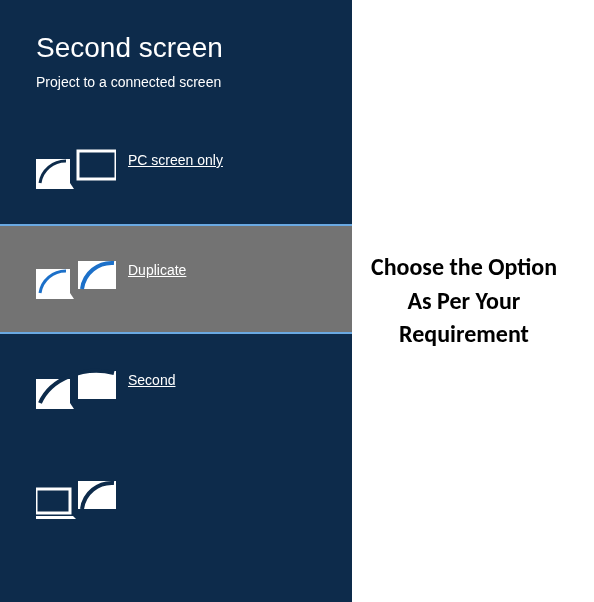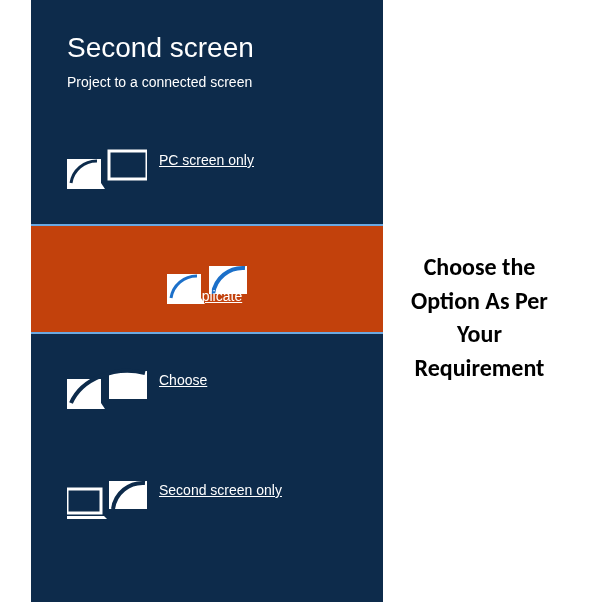--- a/index.html
+++ b/index.html
@@ -10,45 +10,43 @@
     background: #ffffff;
     display: flex;
     overflow: hidden;
   }
   .panel {
     width: 352px;
     height: 100%;
     background: #0d2b4b;
     color: #ffffff;
     padding-top: 32px;
-    margin-left: 31px;
   }
   .panel-title {
     font-size: 28px;
     font-weight: 300;
     padding: 0 36px 10px 36px;
   }
   .panel-subtitle {
     font-size: 14px;
     font-weight: 400;
     padding: 0 25px 24px 36px;
   }
   .option {
     display: flex;
     align-items: center;
     height: 110px;
     padding: 0 36px;
     cursor: pointer;
     text-decoration: underline;
   }
   .option.selected {
-    background: #c2410c;
+    background: #737373;
     border-top: 2px solid #6aa9e2;
     border-bottom: 2px solid #6aa9e2;
-    flex-direction: column;
   }
   .option-icon {
     width: 80px;
     flex: 0 0 80px;
     display: flex;
     align-items: flex-end;
     justify-content: flex-start;
   }
   .option-label {
     font-size: 14px;
@@ -109,31 +107,30 @@
       <svg width="80" height="44" viewBox="0 0 80 44">
 
         <rect x="0" y="12" width="34" height="24" fill="#ffffff"></rect>
         <polygon points="0,36 34,36 38,42 -4,42" fill="#ffffff"></polygon>
 
         <rect x="42" y="4" width="38" height="28" fill="#ffffff"></rect>
 
         <path d="M4 36 A60 48 0 0 1 78 6" stroke="#0d2b4b" stroke-width="4" fill="none"></path>
       </svg>
     </span>
-    <span class="option-label">Choose</span>
+    <span class="option-label">Second</span>
   </div>
 
   <div class="option">
     <span class="option-icon">
       <svg width="80" height="44" viewBox="0 0 80 44">
 
         <rect x="0" y="12" width="34" height="24" fill="none" stroke="#ffffff" stroke-width="3"></rect>
         <polygon points="-3,39 37,39 40,42 -6,42" fill="#ffffff"></polygon>
 
         <rect x="42" y="4" width="38" height="28" fill="#ffffff"></rect>
         <path d="M46 32 A30 30 0 0 1 78 6" stroke="#0d2b4b" stroke-width="4" fill="none"></path>
       </svg>
     </span>
-    <span class="option-label">Second screen only</span>
   </div>
 </div>
 
 <div class="annotation">Choose the Option As Per Your Requirement</div>
 
 </body></html>

